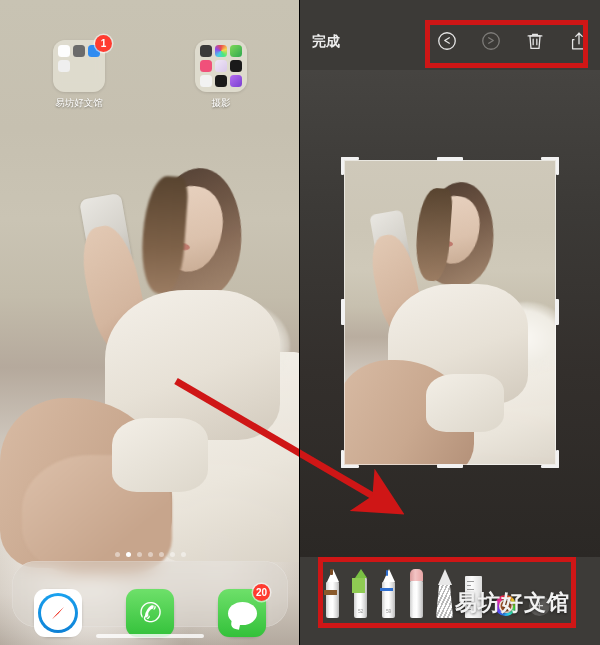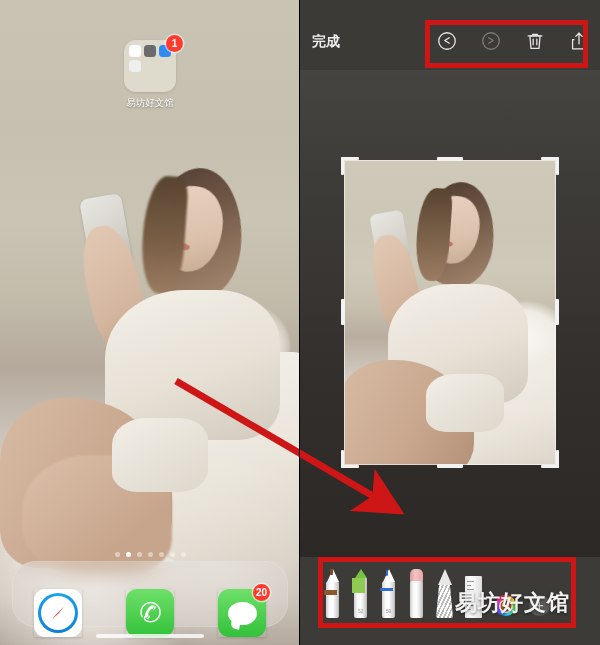--- a/index.html
+++ b/index.html
@@ -93,21 +93,21 @@
   .dots{position:absolute;left:0;bottom:88px;width:300px;display:flex;justify-content:center;
         gap:6px;z-index:5;}
   .dots span{width:5px;height:5px;border-radius:50%;background:rgba(255,255,255,.45);}
   .dots span.on{background:#fff;}
 
   
   .dock{position:absolute;left:12px;bottom:18px;width:276px;height:66px;border-radius:24px;
         background:rgba(220,216,208,.45);backdrop-filter:blur(8px);
         display:flex;align-items:center;justify-content:space-around;z-index:5;
         box-shadow:inset 0 0 0 .5px rgba(255,255,255,.25);}
-  .app{position:relative;width:48px;height:48px;border-radius:1px;overflow:visible;
+  .app{position:relative;width:48px;height:48px;border-radius:16px;overflow:visible;
        box-shadow:0 1px 3px rgba(0,0,0,.18);margin-top:38px;}
   .app-inner{width:48px;height:48px;border-radius:11px;overflow:hidden;position:relative;}
 
   
   .safari{background:#fff;}
   .safari .ring{position:absolute;left:4px;top:4px;width:40px;height:40px;border-radius:50%;
         background:conic-gradient(#1aa3f0,#0d7fd4,#1aa3f0);}
   .safari .ring::before{content:"";position:absolute;left:3px;top:3px;width:34px;height:34px;
         border-radius:50%;background:#fff;}
   .safari .needle{position:absolute;left:13px;top:13px;width:22px;height:22px;
@@ -276,20 +276,34 @@
           <span class="mini" style="background:transparent"></span>
           <span class="mini" style="background:transparent"></span>
           <span class="mini" style="background:transparent"></span>
           <span class="mini" style="background:transparent"></span>
           <span class="mini" style="background:transparent"></span>
         </div>
         <div class="badge">1</div>
         <div class="folder-label">易坊好文馆</div>
       </div>
 
+      <div class="folder">
+        <div class="folder-tile">
+          <span class="mini" style="background:#3a3a3a"></span>
+          <span class="mini" style="background:conic-gradient(#e94b4b,#f5d54b,#4be97a,#4bc8e9,#8d4be9,#e94b4b)"></span>
+          <span class="mini" style="background:linear-gradient(135deg,#7ed957,#2fa84f)"></span>
+          <span class="mini" style="background:#f0507a"></span>
+          <span class="mini" style="background:linear-gradient(135deg,#efe6f6,#d9c8ea)"></span>
+          <span class="mini" style="background:#1a1a1a"></span>
+          <span class="mini" style="background:#f2f2f2"></span>
+          <span class="mini" style="background:#1a1a1a"></span>
+          <span class="mini" style="background:linear-gradient(135deg,#b36cf0,#7a3fd0)"></span>
+        </div>
+        <div class="folder-label">摄影</div>
+      </div>
 
 
     </div>
 
     <div class="dots">
       <span></span>
       <span class="on"></span>
       <span></span>
       <span></span>
       <span></span>

